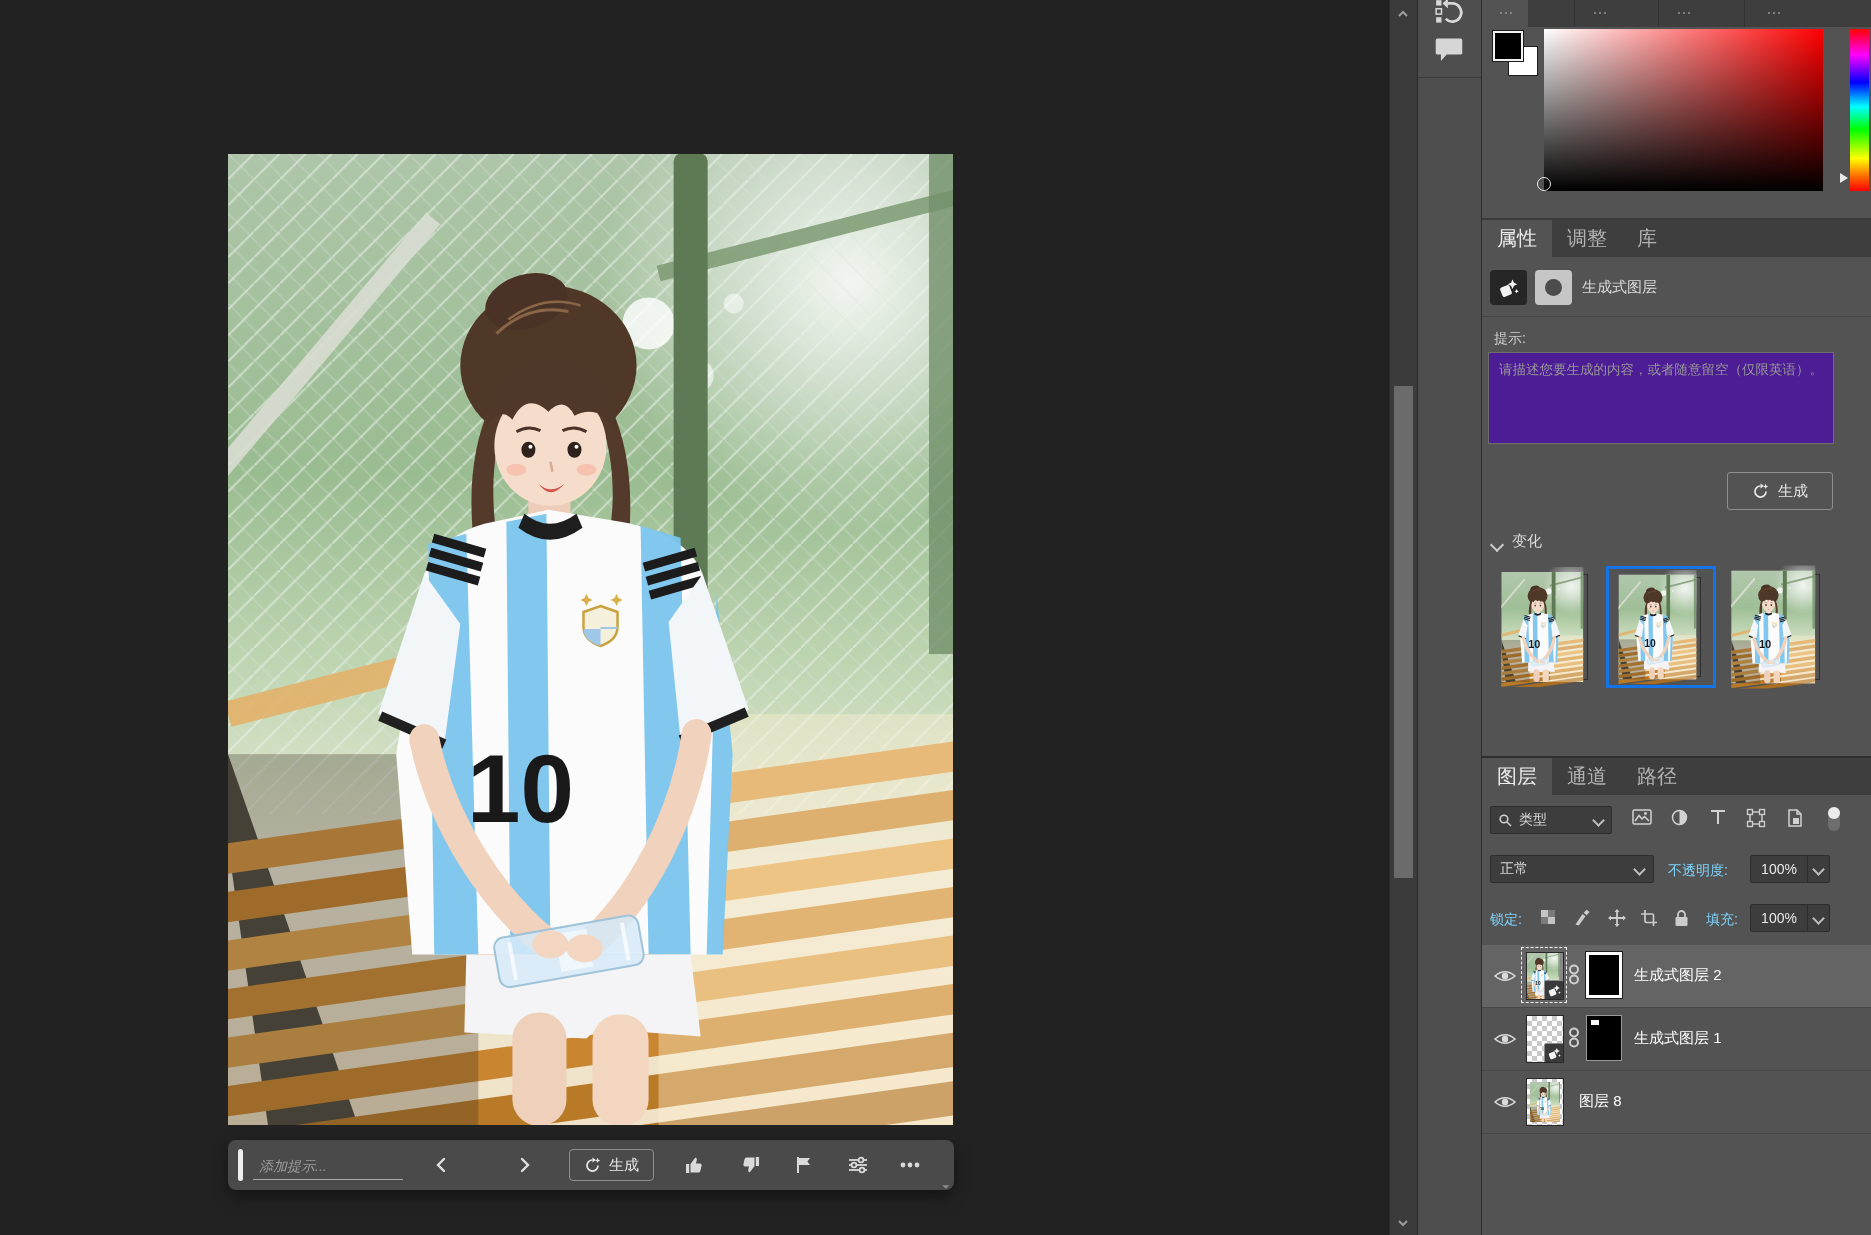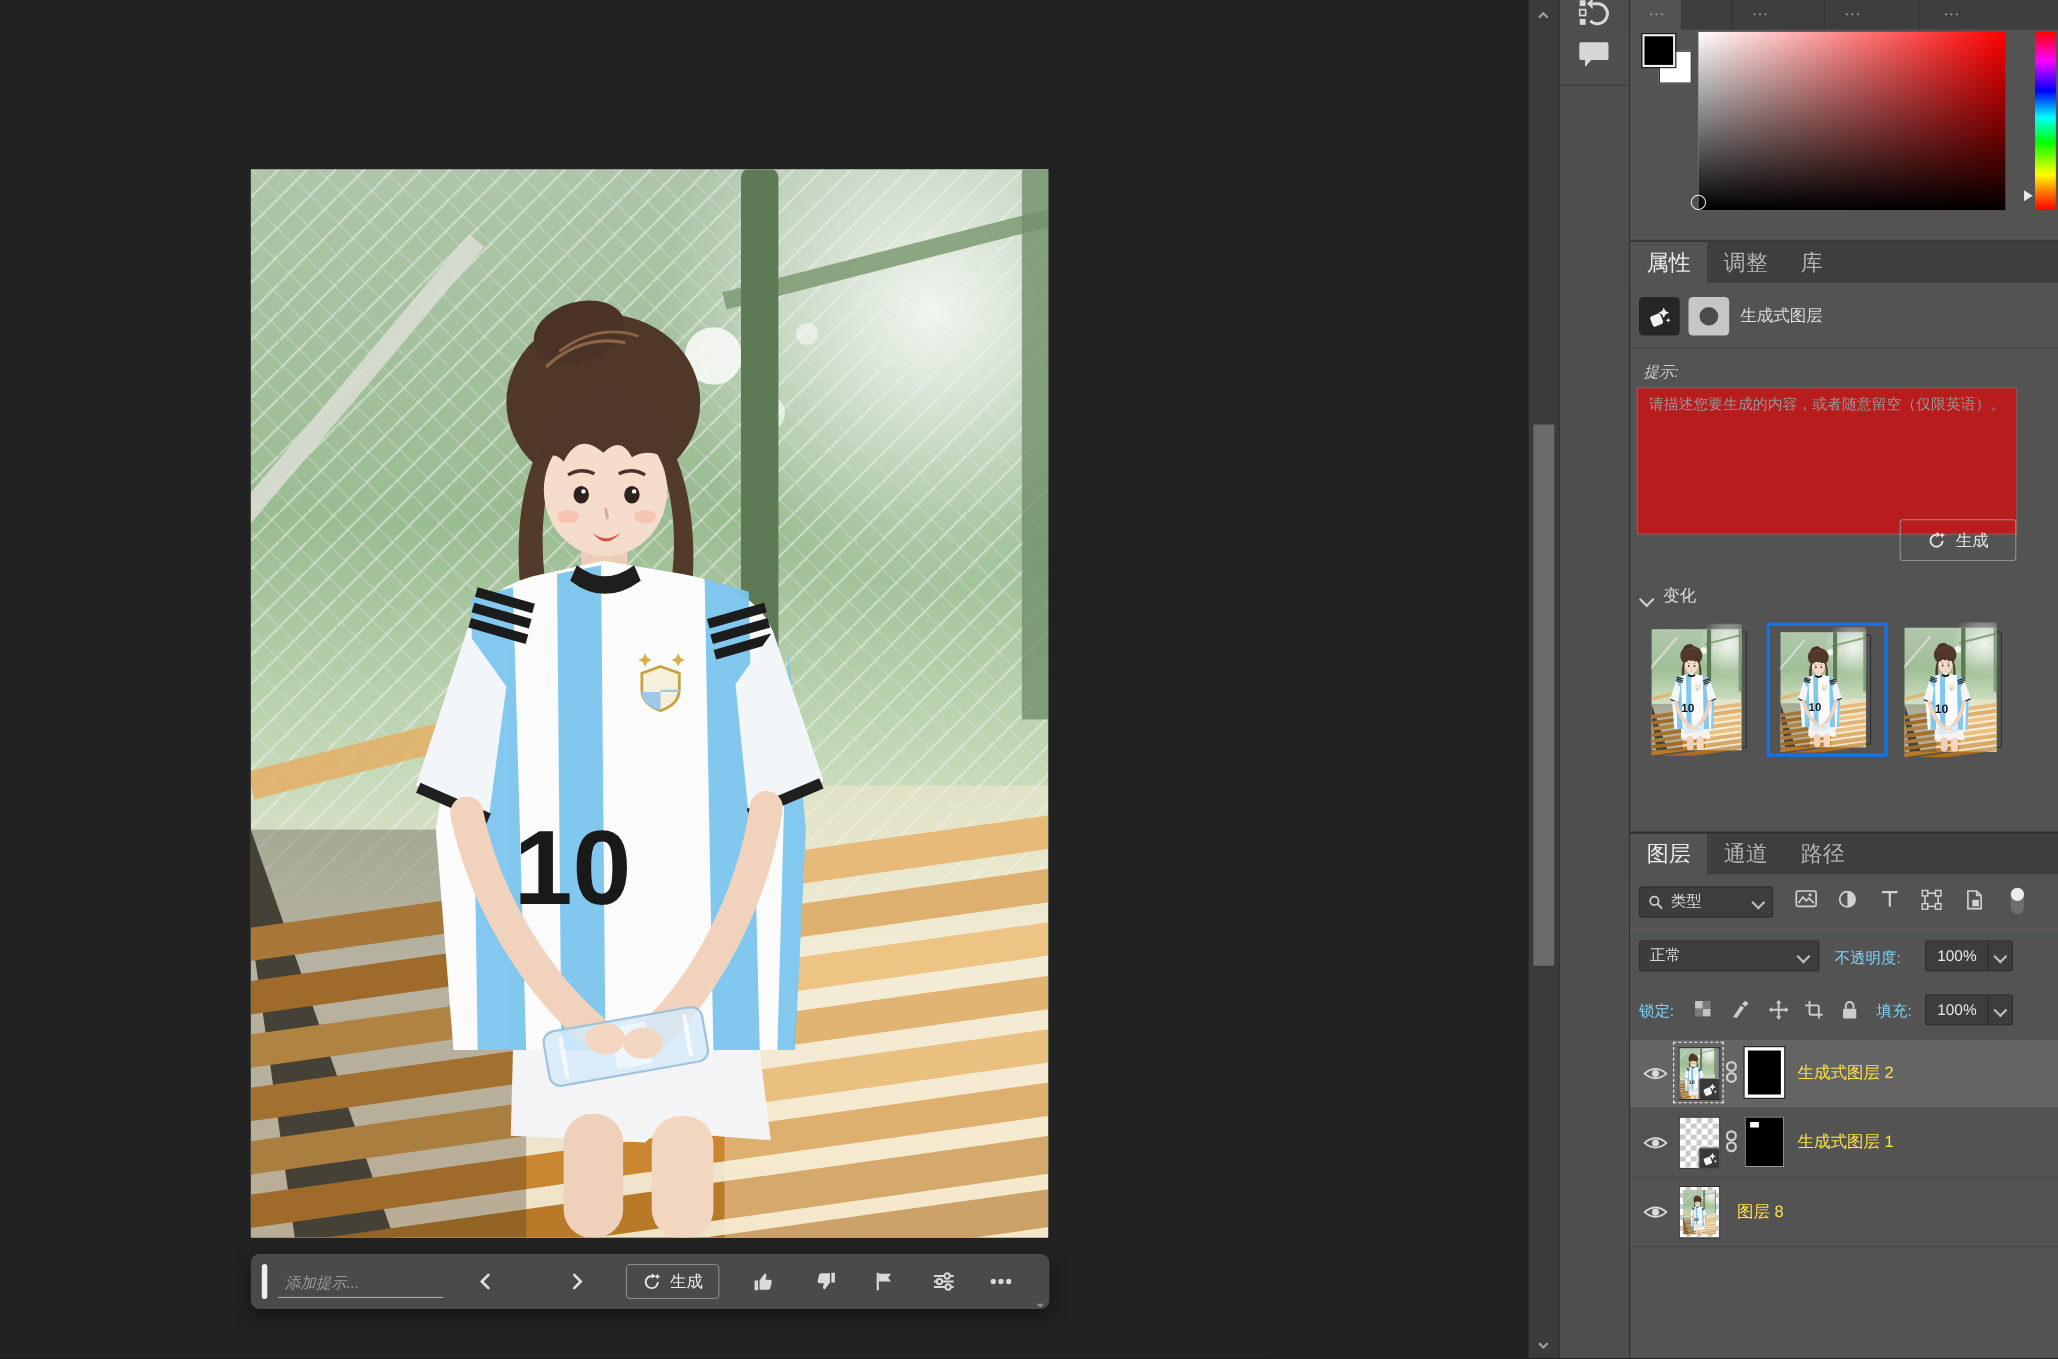--- a/index.html
+++ b/index.html
@@ -61,24 +61,24 @@
   .tab.active{background:#535353;color:#ececec;}
   
   .props-tabbar{top:220px;height:37px;}
   .gen-btn{position:absolute;left:8px;top:270px;width:37px;height:35px;background:#262626;border-radius:4px;
            display:flex;align-items:center;justify-content:center;color:#f2f2f2;}
   .mask-btn{position:absolute;left:53px;top:270px;width:37px;height:35px;background:#c6c6c6;border-radius:4px;
             display:flex;align-items:center;justify-content:center;}
   .mask-btn .dot{width:17px;height:17px;background:#4c4c4c;border-radius:50%;}
   .kind-label{position:absolute;left:100px;top:278px;font-size:15px;color:#dadada;}
   .props-div{position:absolute;left:0;top:316px;width:390px;height:1px;background:#464646;}
-  .prompt-label{position:absolute;left:12px;top:330px;font-size:14px;color:#cfcfcf;font-style:italic;}
-  .prompt-area{position:absolute;left:6px;top:352px;width:346px;height:134px;box-sizing:border-box;
-               background:#b91c1c;border:1px solid #6e6e6e;color:#dedede;font-size:13.5px;line-height:1.55;
-               padding:7px 10px;resize:none;font-family:Liberation Mono, monospace;outline:none;}
+  .prompt-label{position:absolute;left:12px;top:330px;font-size:14px;color:#cfcfcf;}
+  .prompt-area{position:absolute;left:6px;top:352px;width:346px;height:92px;box-sizing:border-box;
+               background:#4c1d95;border:1px solid #6e6e6e;color:#dedede;font-size:13.5px;line-height:1.55;
+               padding:7px 10px;resize:none;font-family:Liberation Sans, sans-serif;outline:none;}
   .prompt-area::placeholder{color:#979797;}
   .gen-button{position:absolute;left:245px;top:472px;width:106px;height:38px;border:1px solid #8f8f8f;border-radius:3px;
               background:transparent;color:#e6e6e6;font-size:15px;display:flex;align-items:center;justify-content:center;gap:9px;}
   .chev{display:inline-block;width:7px;height:7px;border-right:2px solid #bdbdbd;border-bottom:2px solid #bdbdbd;
         transform:rotate(45deg);}
   .var-chev{position:absolute;left:10px;top:540px;width:8px;height:8px;border-right:2px solid #cdcdcd;
             border-bottom:2px solid #cdcdcd;transform:rotate(45deg);}
   .var-label{position:absolute;left:30px;top:532px;font-size:15px;color:#dedede;}
   .varrow-box{position:absolute;left:0;top:566px;width:390px;height:126px;}
   .vthumb1{position:absolute;left:22px;top:8px;}
@@ -114,21 +114,21 @@
   .lthumb{position:absolute;left:44px;top:7px;width:36px;height:46px;border:1px solid #282828;background:#888;overflow:hidden;}
   .lthumb svg{display:block;}
   .sel-bracket{position:absolute;left:39px;top:2px;width:44px;height:54px;border:1px dashed #efefef;}
   .badge{position:absolute;right:-1px;bottom:-1px;width:20px;height:20px;background:#3a3a3a;border:1px solid #8a8a8a;
          border-radius:2px;display:flex;align-items:center;justify-content:center;color:#f4f4f4;box-sizing:border-box;}
   .linkico{position:absolute;left:86px;top:18px;color:#d0d0d0;}
   .lmask{position:absolute;left:104px;top:7px;width:36px;height:46px;background:#000;box-sizing:border-box;}
   .lmask.sel{border:3px solid #ffffff;box-shadow:0 0 0 1px #1e1e1e;}
   .lmask.plain{border:1px solid #9a9a9a;}
   .lmask .spot{position:absolute;left:4px;top:4px;width:8px;height:5px;background:#fff;}
-  .lname{position:absolute;top:21px;font-size:15px;color:#fde047;white-space:nowrap;}
+  .lname{position:absolute;top:21px;font-size:15px;color:#ffffff;white-space:nowrap;}
   .checker{background-image:conic-gradient(#c9c9c9 25%,#ffffff 0 50%,#c9c9c9 0 75%,#ffffff 0);background-size:10px 10px;}
   svg{overflow:visible;}
 </style>
 </head>
 <body>
 
 <svg width="0" height="0" style="position:absolute">
   <defs>
     <linearGradient id="bgGrad" x1="0" y1="0" x2="0" y2="1">
       <stop offset="0" stop-color="#aec5a9"></stop>

